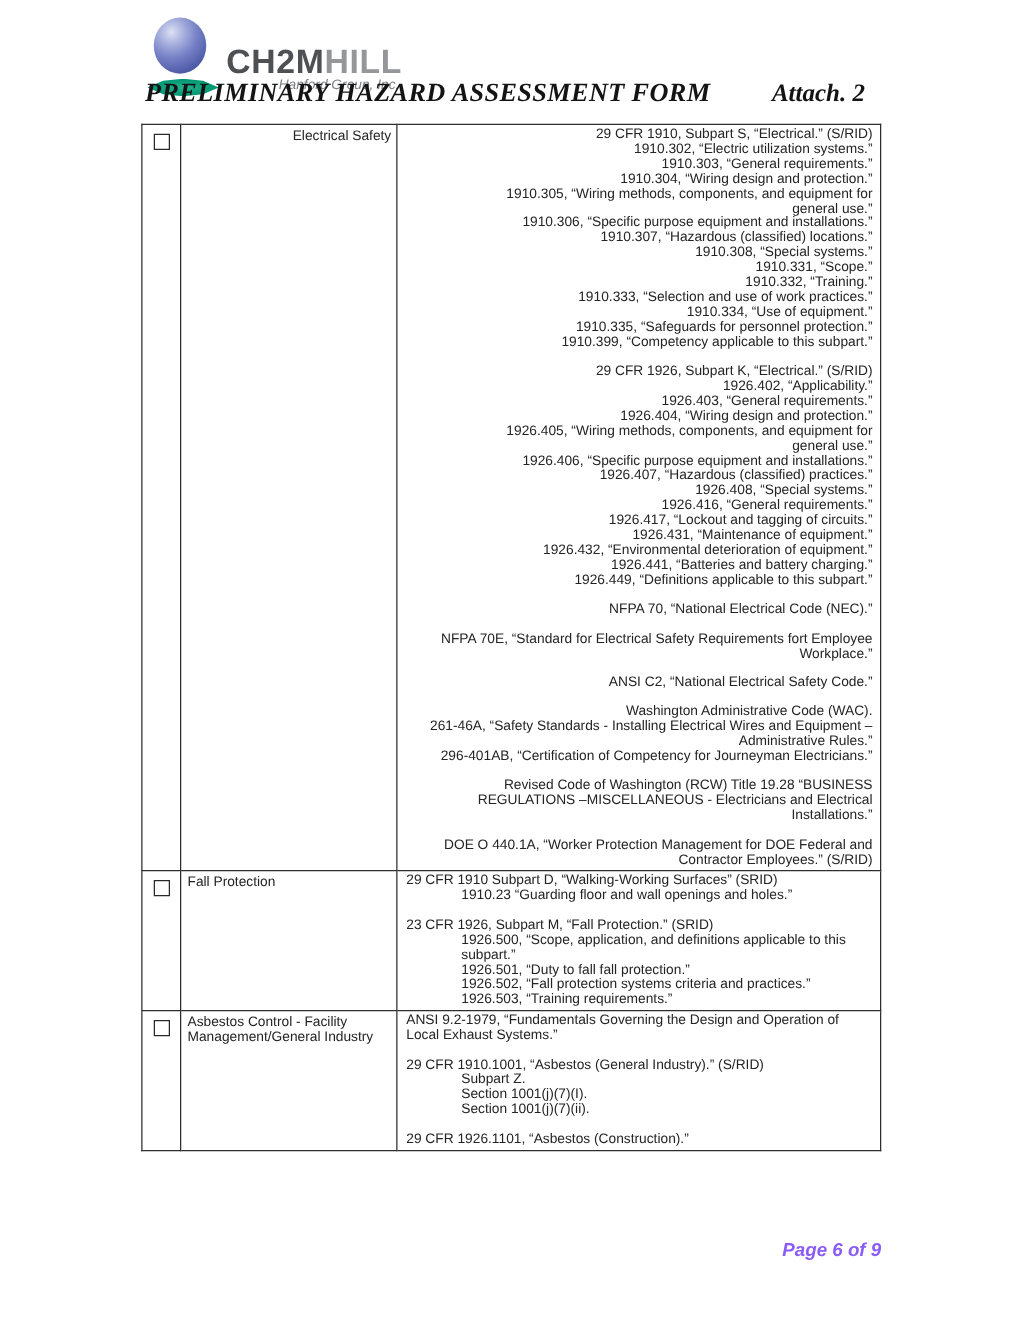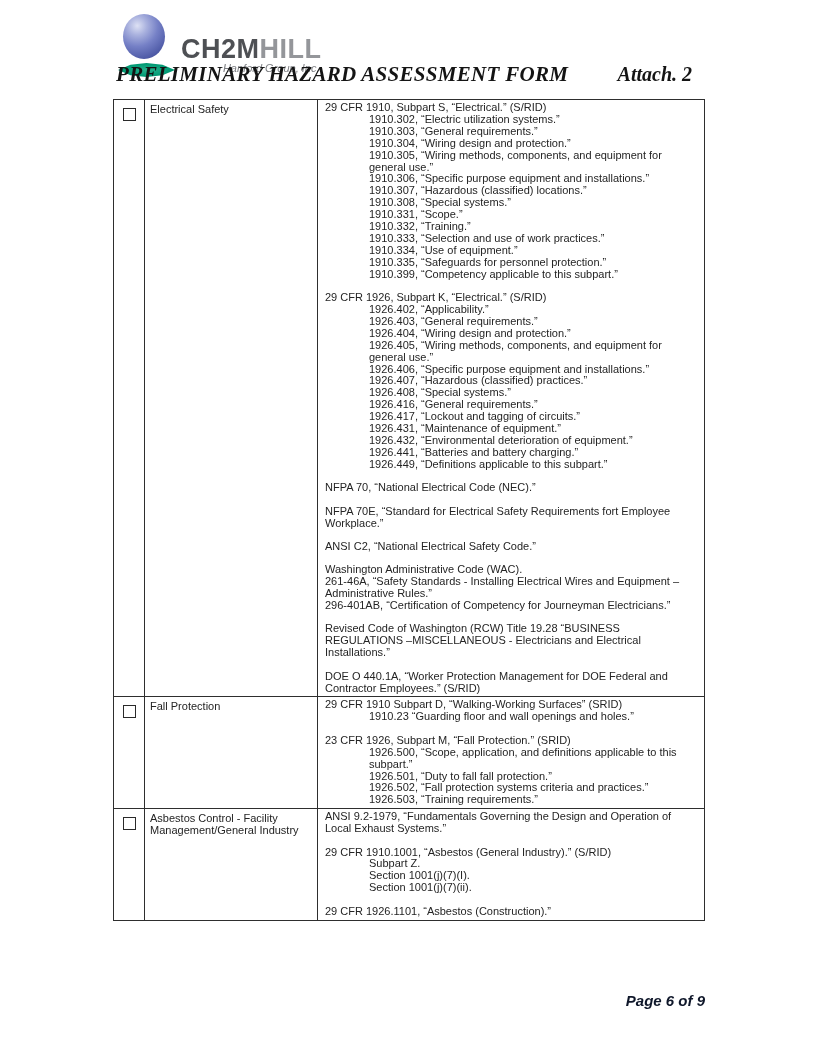--- a/index.html
+++ b/index.html
@@ -38,39 +38,39 @@
 
   
   table.hazard {
     position:absolute; left:113px; top:99px; width:591px;
     border-collapse:collapse; table-layout:fixed;
   }
   table.hazard col.c1 { width:31px; }
   table.hazard col.c2 { width:173px; }
   table.hazard col.c3 { width:387px; }
   table.hazard td { border:1px solid #2e2e2e; vertical-align:top; }
-  table.hazard tr:nth-child(1) { height:595px; }
+  table.hazard tr:nth-child(1) { height:595px;text-align:right; }
   table.hazard tr:nth-child(2) { height:108px; }
   table.hazard tr:nth-child(3) { height:110px; }
 
   .cell-check { text-align:center; padding-top:7px; }
   .checkbox {
     display:inline-block; width:13px; height:13px;
     border:1.4px solid #2a2a2a; background:#fff;
   }
   .cell-hazard { padding:3px 4px 0 5px; font-size:11px; line-height:12px; color:#242424; }
   .cell-refs  { padding:2px 6px 2px 7px; font-size:11px; line-height:11.9px; color:#242424; }
   .ref-line { white-space:normal; }
   .ref-line.indent1 { padding-left:44px; }
   .ref-blank { height:11.5px; }
 
   
   .footer {
     position:absolute; top:992px; right:111px;
-    font-size:15px; font-weight:bold; font-style:italic; color:#0f172a;
+    font-size:15px; font-weight:bold; font-style:italic; color:#8b5cf6;
   }
 </style>
 </head>
 <body>
 
 <div class="page">
 
   <div class="logo">
     <div class="logo-art">
       <div class="sphere"></div>

